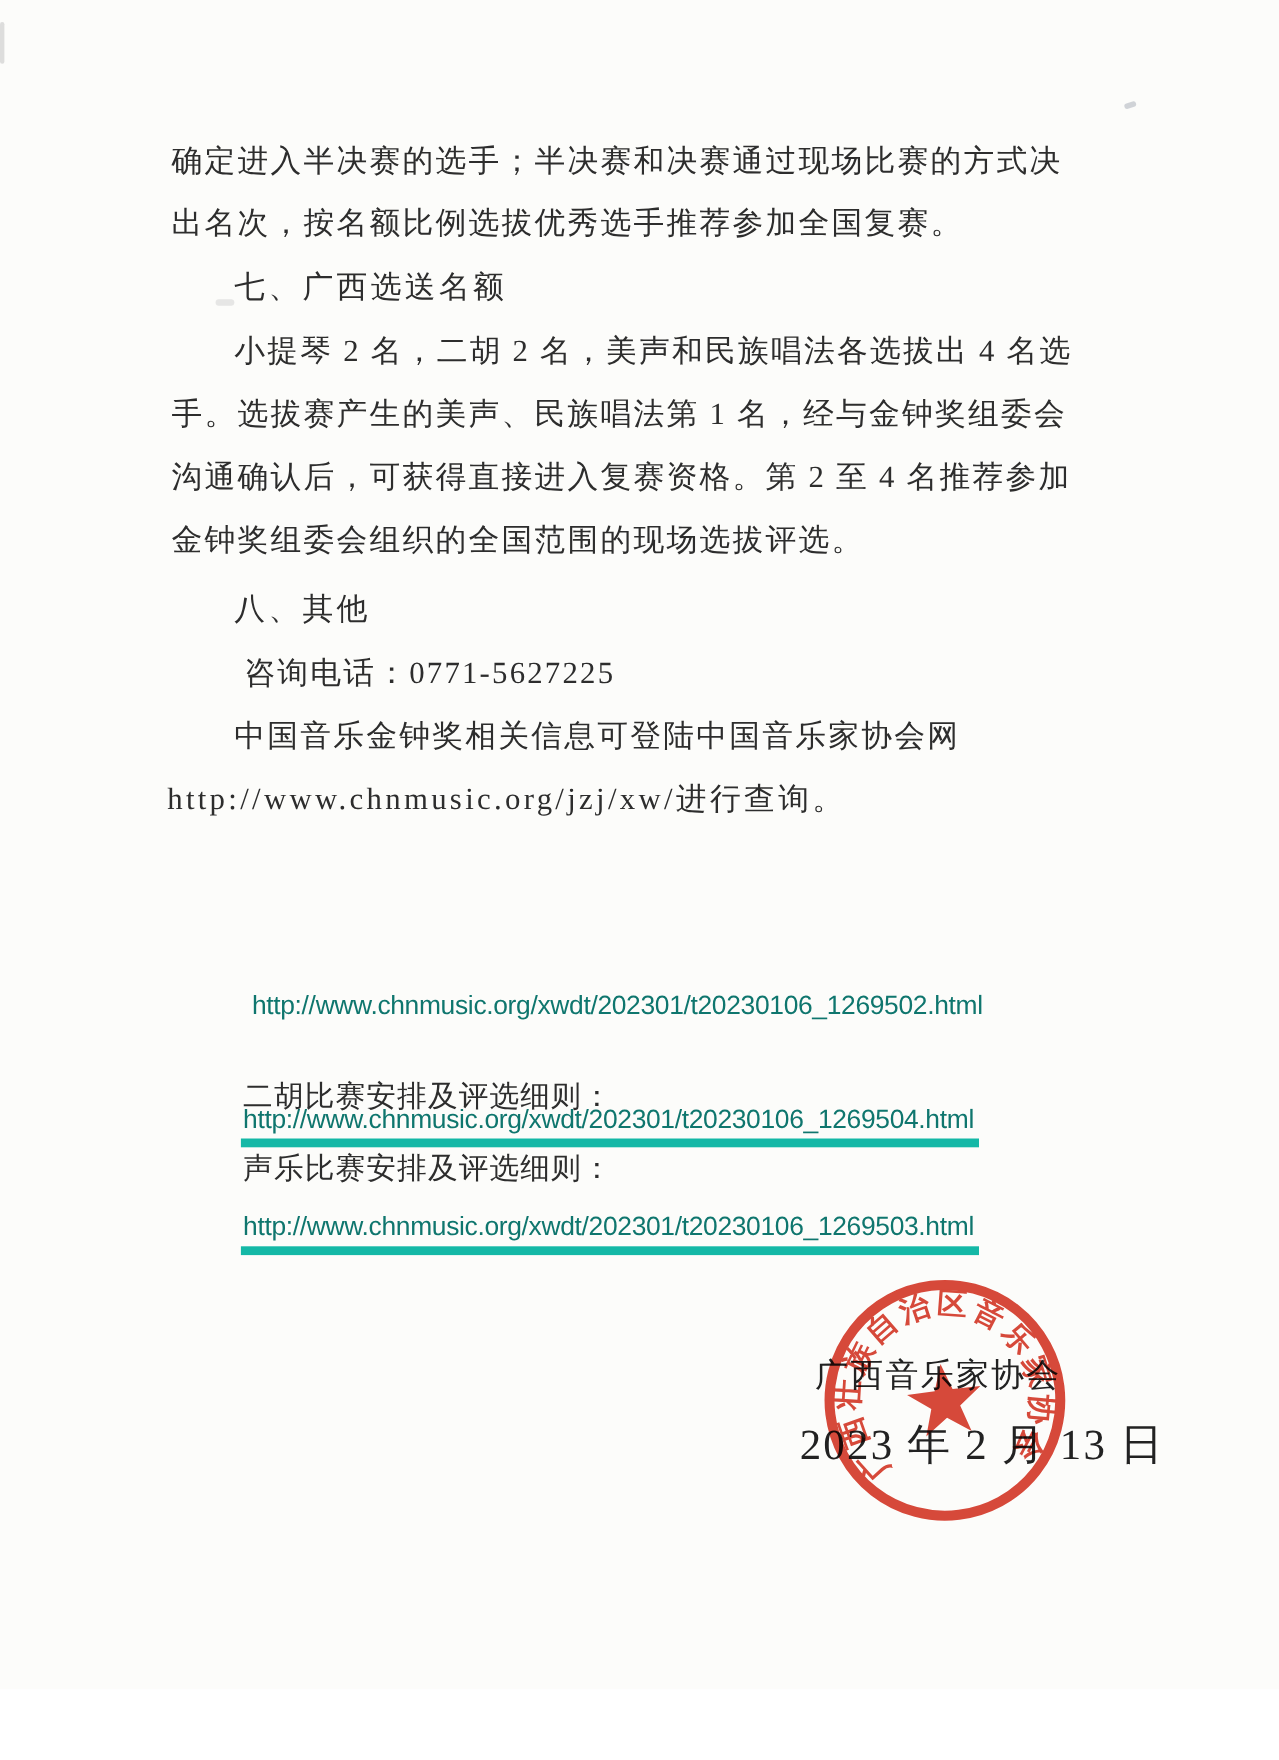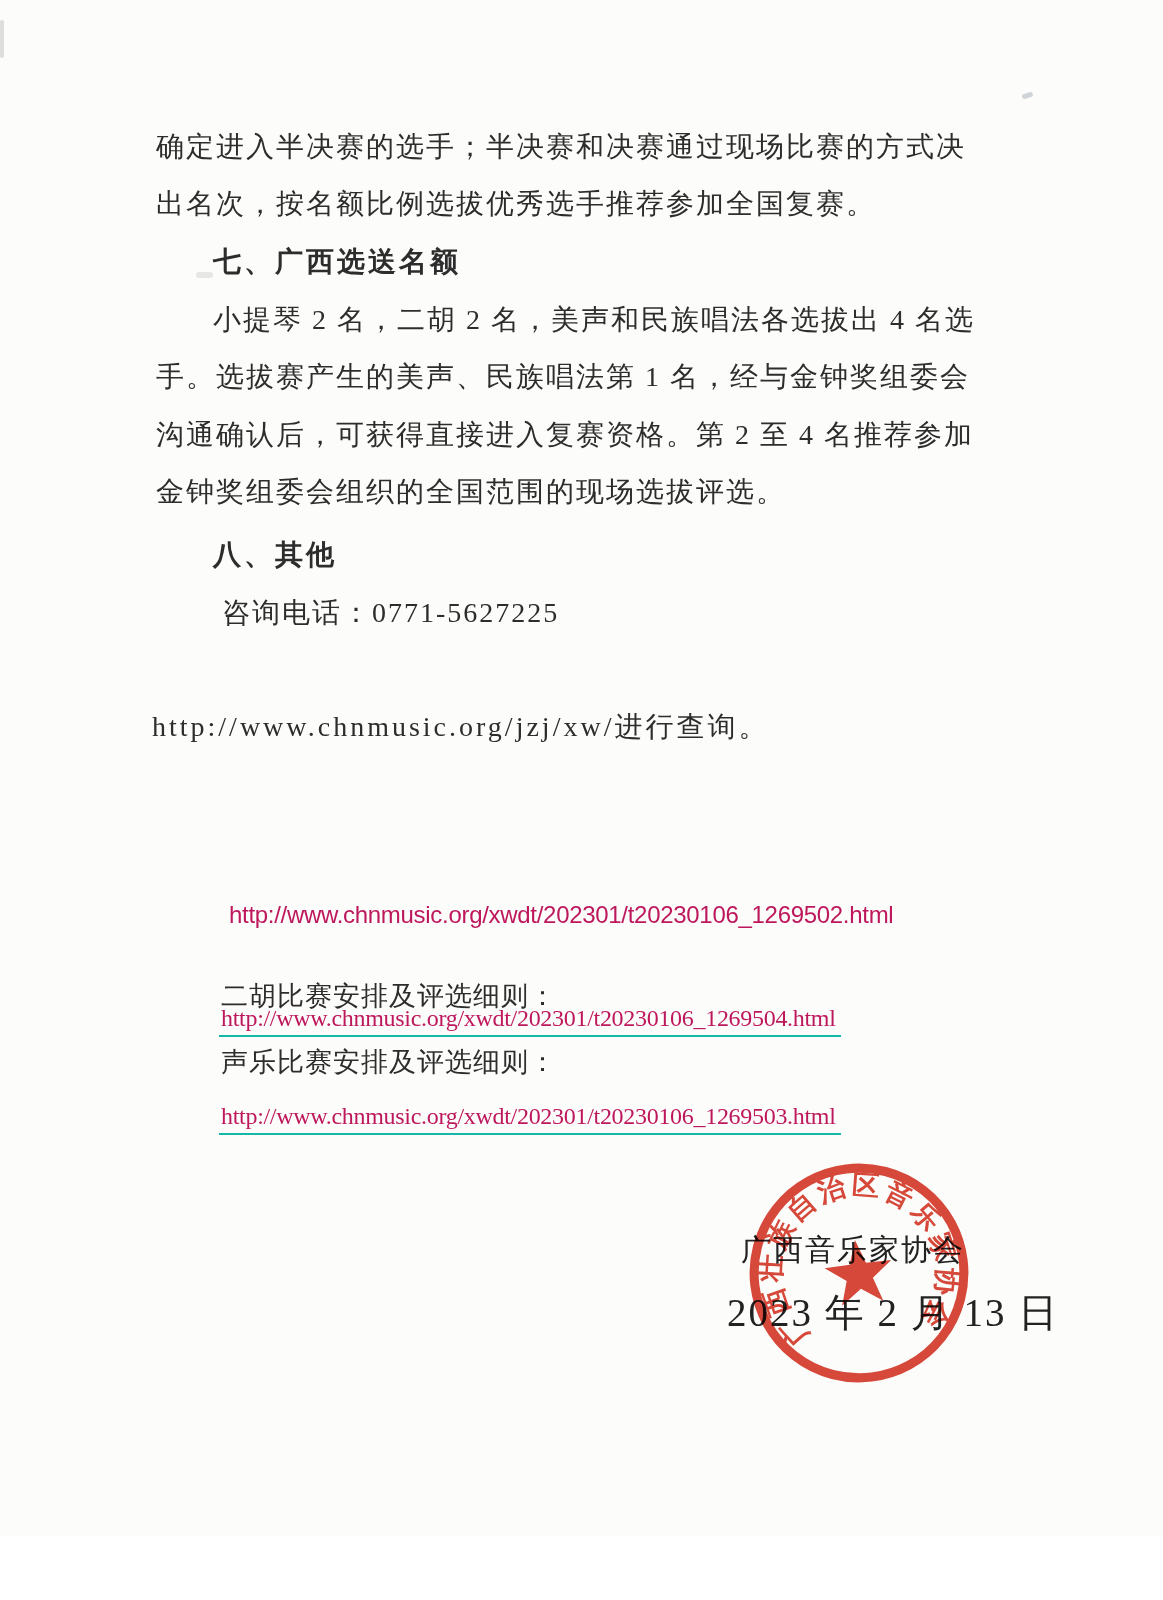--- a/index.html
+++ b/index.html
@@ -1,28 +1,28 @@
 <!DOCTYPE html>
 <html style="--seal-color: #d63a2a;"><head>
 <meta charset="utf-8">
 <style>
   html,body{margin:0;padding:0;background:#ffffff;}
   .page{
     position:relative;width:1163px;height:1536px;background:#fcfcfa;overflow:hidden;
     font-family:"Liberation Serif","DejaVu Serif",serif;color:#2d2d2d;
   }
   .line{position:absolute;white-space:nowrap;font-size:28px;letter-spacing:2px;line-height:1;}
-  .heading{font-weight:700;letter-spacing:3px;}
+  .heading{font-weight:400;letter-spacing:3px;}
   .label-line{font-size:27px;letter-spacing:1px;}
   .url-sans{
     position:absolute;white-space:nowrap;
     font-family:"Liberation Sans","DejaVu Sans",sans-serif;
-    font-size:24px;letter-spacing:-0.3px;color:#be185d;line-height:1;
+    font-size:24px;letter-spacing:-0.3px;color:#0f766e;line-height:1;
   }
-  .url-underlined{border-bottom:2px solid #14b8a6;padding:0 5px 4px 2px;margin-left:-2px;font-family:Liberation Serif, serif;}
+  .url-underlined{border-bottom:8px solid #14b8a6;padding:0 5px 4px 2px;margin-left:-2px;}
   .sig-line{position:absolute;white-space:nowrap;font-size:39px;letter-spacing:2px;color:#222;}
   .seal{
     position:absolute;left:740px;top:1152px;width:238px;height:242px;
     mix-blend-mode:multiply;opacity:0.92;transform:rotate(-7deg);
   }
   .seal svg{width:100%;height:100%;}
   .seal text{
     font-family:"Liberation Serif","DejaVu Serif",serif;
     font-size:27px;font-weight:600;fill:var(--seal-color,#d63a2a);
   }
@@ -44,20 +44,21 @@
   <div class="line" style="left:156px;top:190px;">出名次，按名额比例选拔优秀选手推荐参加全国复赛。</div>
 
   <div class="line heading" style="left:213px;top:248px;">七、广西选送名额</div>
   <div class="line" style="left:213px;top:306px;">小提琴 2 名，二胡 2 名，美声和民族唱法各选拔出 4 名选</div>
   <div class="line" style="left:156px;top:363px;">手。选拔赛产生的美声、民族唱法第 1 名，经与金钟奖组委会</div>
   <div class="line" style="left:156px;top:421px;">沟通确认后，可获得直接进入复赛资格。第 2 至 4 名推荐参加</div>
   <div class="line" style="left:156px;top:478px;">金钟奖组委会组织的全国范围的现场选拔评选。</div>
 
   <div class="line heading" style="left:213px;top:541px;">八、其他</div>
   <div class="line" style="left:222px;top:599px;">咨询电话：0771-5627225</div>
+  <div class="line" style="left:213px;top:656px;">中国音乐金钟奖相关信息可登陆中国音乐家协会网</div>
   <div class="line" style="left:152px;top:713px;letter-spacing:3px;">http://www.chnmusic.org/jzj/xw/进行查询。</div>
 
   <div class="url-sans" style="left:229px;top:903px;">http://www.chnmusic.org/xwdt/202301/t20230106_1269502.html</div>
 
   <div class="line label-line" style="left:221px;top:948px;margin-top:35px;">二胡比赛安排及评选细则：</div>
   <div class="url-sans" style="left:221px;top:1006px;"><span class="url-underlined">http://www.chnmusic.org/xwdt/202301/t20230106_1269504.html</span></div>
 
   <div class="line label-line" style="left:221px;top:1049px;">声乐比赛安排及评选细则：</div>
   <div class="url-sans" style="left:221px;top:1104px;"><span class="url-underlined">http://www.chnmusic.org/xwdt/202301/t20230106_1269503.html</span></div>
 

